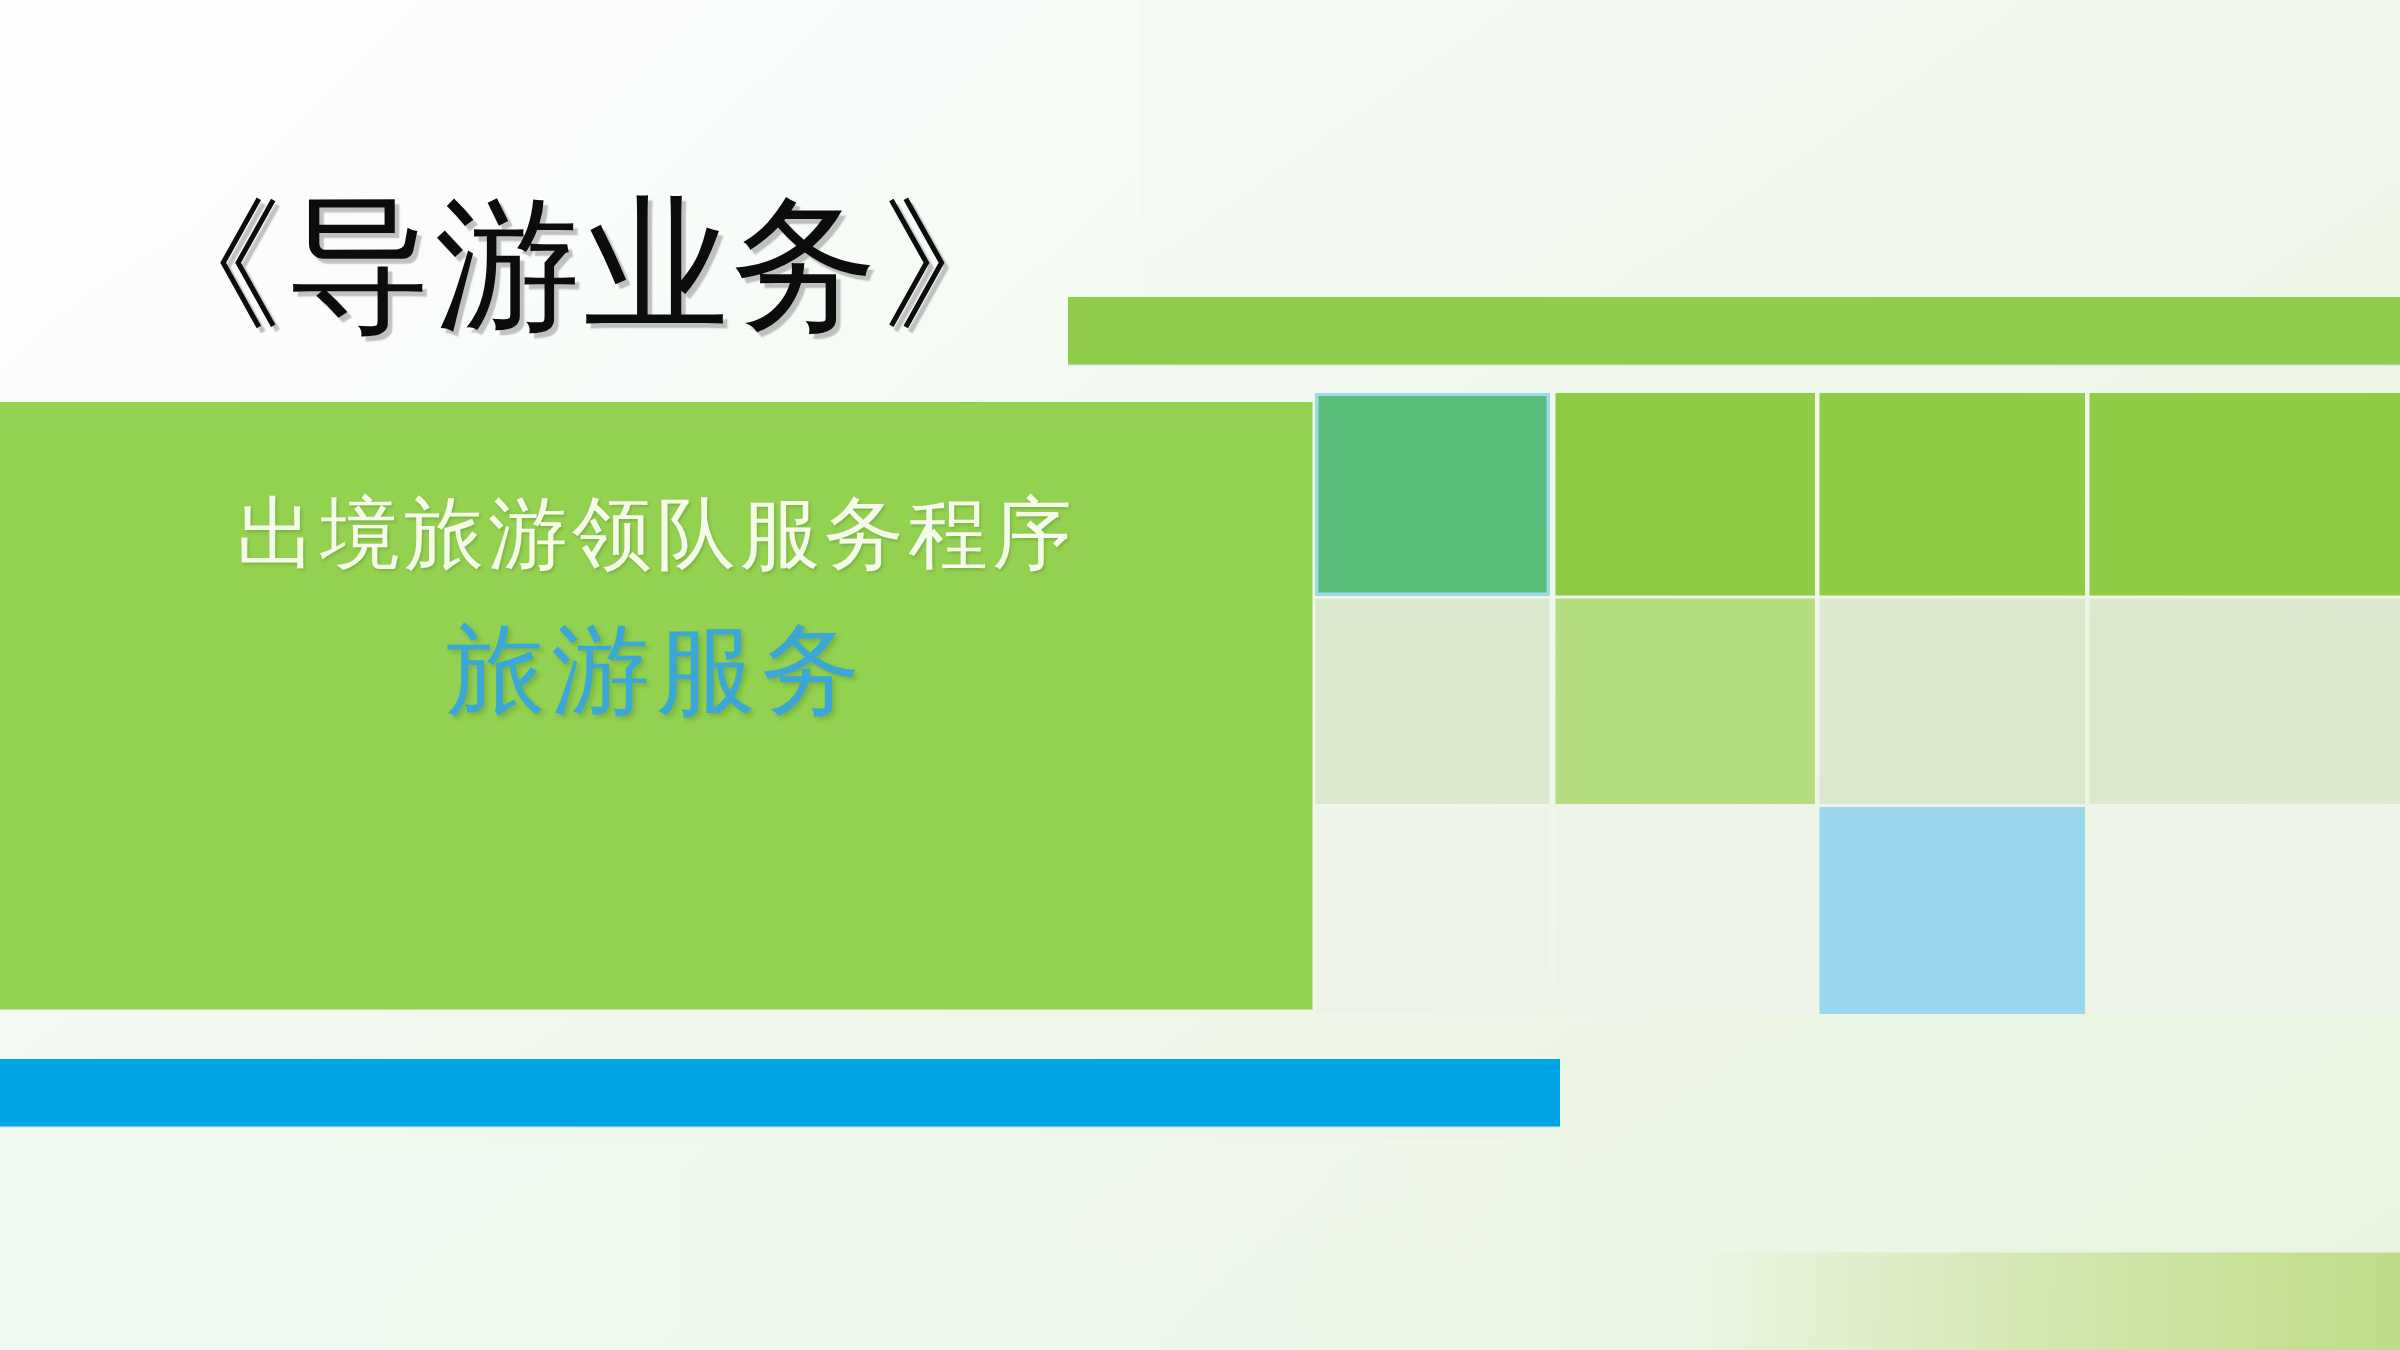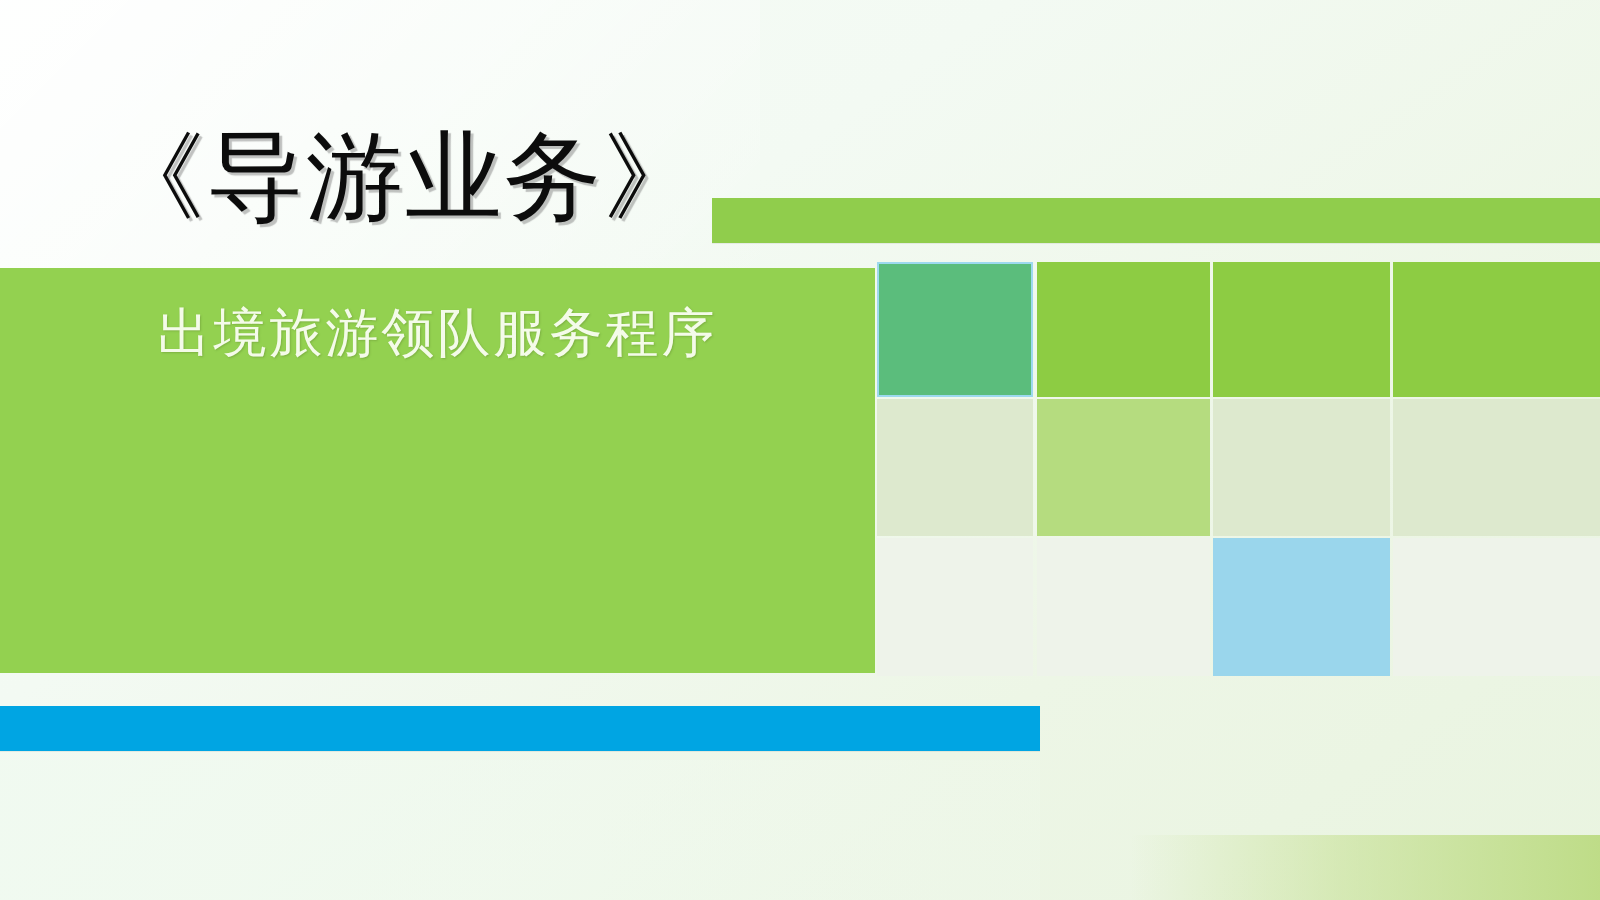--- a/index.html
+++ b/index.html
@@ -51,28 +51,28 @@
   
   .green-panel {
     position: absolute;
     left: 0; top: 268px;
     width: 875px; height: 405px;
     background: #93d150;
     display: flex;
     flex-direction: column;
     align-items: center;
     justify-content: flex-start;
-    padding-top: 32px;
+    padding-top: 56px;
     box-sizing: border-box;
   }
 
   
   .slide-title {
     position: absolute;
-    left: 108px; top: 124px;
+    left: 92px; top: 124px;
     font-size: 97px;
     line-height: 1.12;
     letter-spacing: 2px;
     color: #0c0c0c;
     font-weight: 400;
     white-space: nowrap;
     text-shadow: 3px 3px 1px rgba(120,120,120,0.45);
   }
 
   .subtitle-1 {
@@ -133,20 +133,21 @@
   <div class="corner-wash-tl"></div>
   <div class="corner-wash-bl"></div>
   <div class="corner-wash-br"></div>
 
   <div class="accent-bar-top"></div>
 
   <div class="slide-title">《导游业务》</div>
 
   <div class="green-panel">
     <div class="subtitle-1">出境旅游领队服务程序</div>
+    <div class="subtitle-3">旅游服务</div>
   </div>
 
   <div class="swatch-grid" id="swatch-grid">
       <div class="swatch highlight" style="left: 0px; top: 1px; width: 156px; height: 135px; background: rgb(91, 189, 124);"></div>
       <div class="swatch" style="left: 160px; top: 1px; width: 173px; height: 135px; background: rgb(141, 204, 67);"></div>
       <div class="swatch" style="left: 336px; top: 1px; width: 177px; height: 135px; background: rgb(141, 204, 67);"></div>
       <div class="swatch" style="left: 516px; top: 1px; width: 207px; height: 135px; background: rgb(141, 204, 67);"></div>
       <div class="swatch" style="left: 0px; top: 138px; width: 156px; height: 137px; background: rgb(221, 233, 206);"></div>
       <div class="swatch" style="left: 160px; top: 138px; width: 173px; height: 137px; background: rgb(181, 220, 127);"></div>
       <div class="swatch" style="left: 336px; top: 138px; width: 177px; height: 137px; background: rgb(221, 233, 206);"></div>

